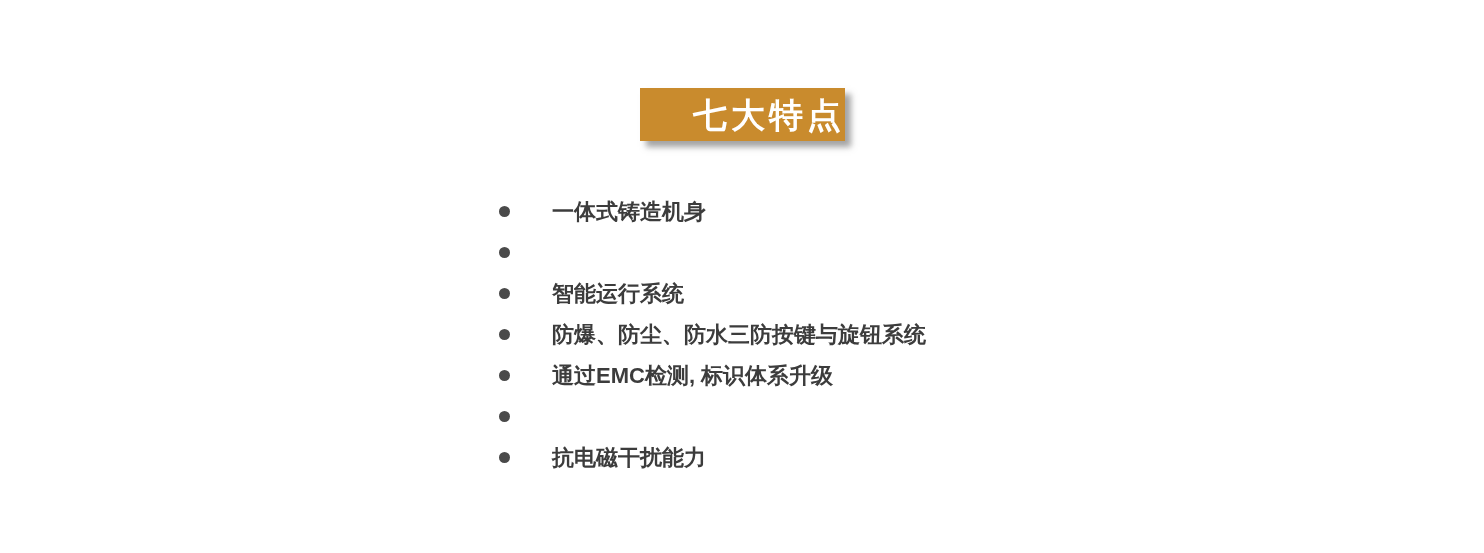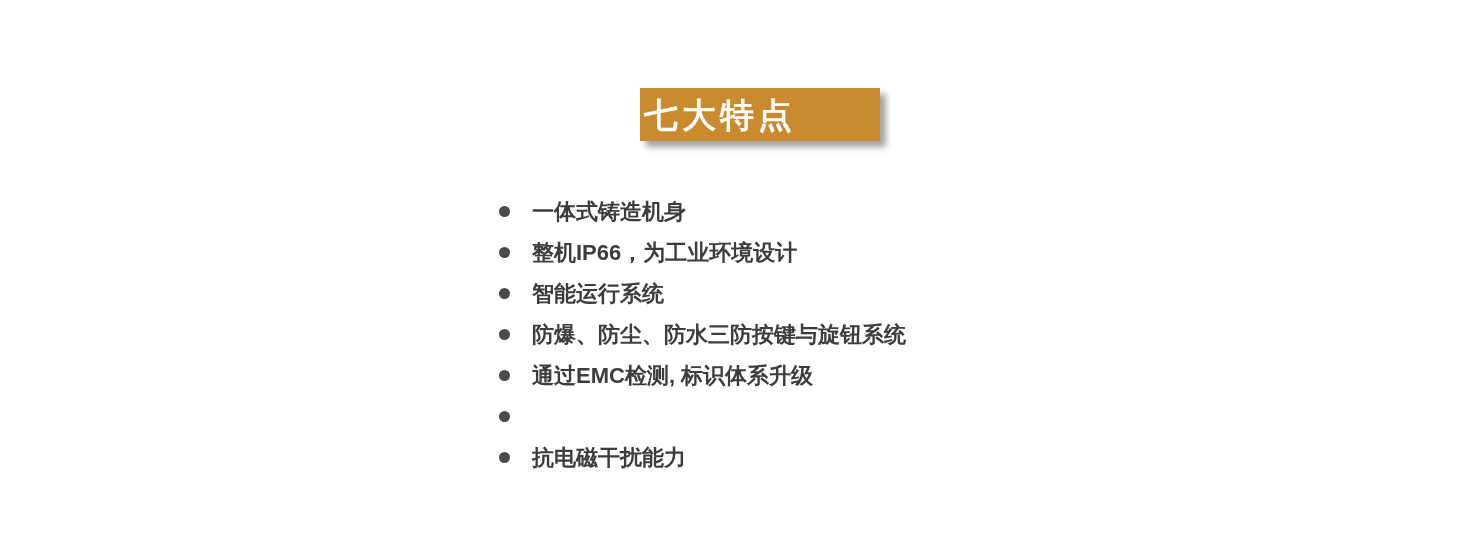--- a/index.html
+++ b/index.html
@@ -11,27 +11,27 @@
     height: 553px;
     background: var(--page-bg, #ffffff);
     overflow: hidden;
     position: relative;
     font-family: "Liberation Sans", "DejaVu Sans", sans-serif;
   }
   .banner {
     position: absolute;
     left: 640px;
     top: 88px;
-    width: 240px;
+    width: 205px;
     height: 53px;
     background: var(--banner-bg, #c98b2d);
     box-shadow: 6px 6px 6px rgba(90, 90, 90, 0.55);
     display: flex;
     align-items: center;
-    justify-content: flex-start;
+    justify-content: flex-end;
   }
   .banner-title {
     color: var(--banner-fg, #ffffff);
     font-size: 34px;
     font-weight: bold;
     letter-spacing: 4px;
     padding-left: 4px; 
     line-height: 1;
     white-space: nowrap;
   }
@@ -40,20 +40,21 @@
     left: 499px;
     top: 191px;
     margin: 0;
     padding: 0;
     list-style: none;
   }
   .feature-item {
     height: 41px;
     display: flex;
     align-items: center;
+    gap: 20px;
   }
   .bullet {
     width: 11px;
     height: 11px;
     border-radius: 50%;
     background: var(--bullet-color, #4a4a4a);
     flex: 0 0 11px;
     margin-right: 22px;
   }
   .feature-label {
@@ -73,21 +74,20 @@
     <span class="banner-title">七大特点</span>
   </div>
 
   <ul class="feature-list">
     <li class="feature-item">
       <span class="bullet"></span>
       <span class="feature-label">一体式铸造机身</span>
     </li>
     <li class="feature-item">
       <span class="bullet"></span>
-      <span class="feature-label">整机IP66，为工业环境设计</span>
     </li>
     <li class="feature-item">
       <span class="bullet"></span>
       <span class="feature-label">智能运行系统</span>
     </li>
     <li class="feature-item">
       <span class="bullet"></span>
       <span class="feature-label">防爆、防尘、防水三防按键与旋钮系统</span>
     </li>
     <li class="feature-item">

